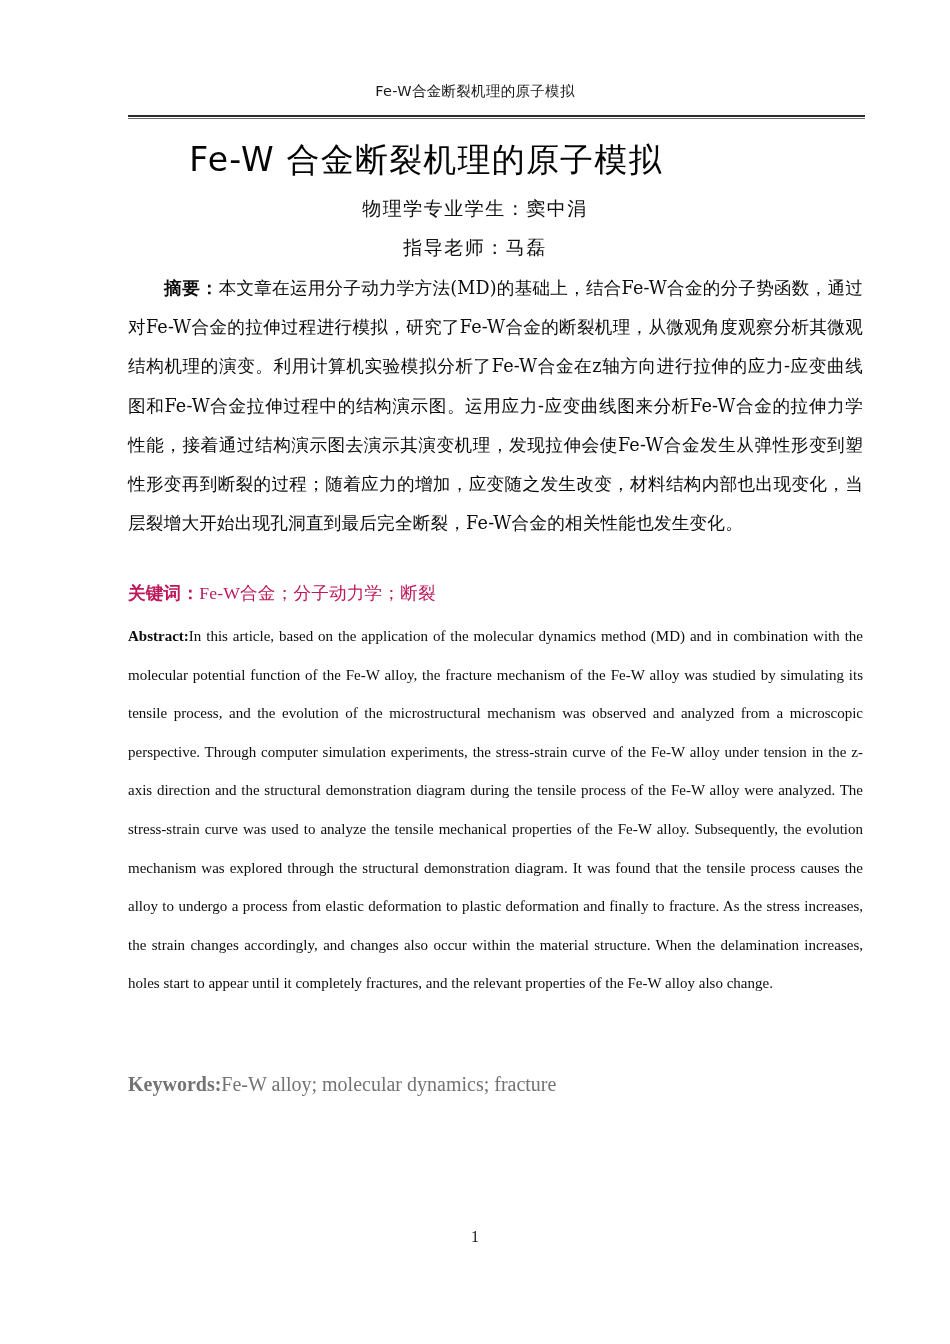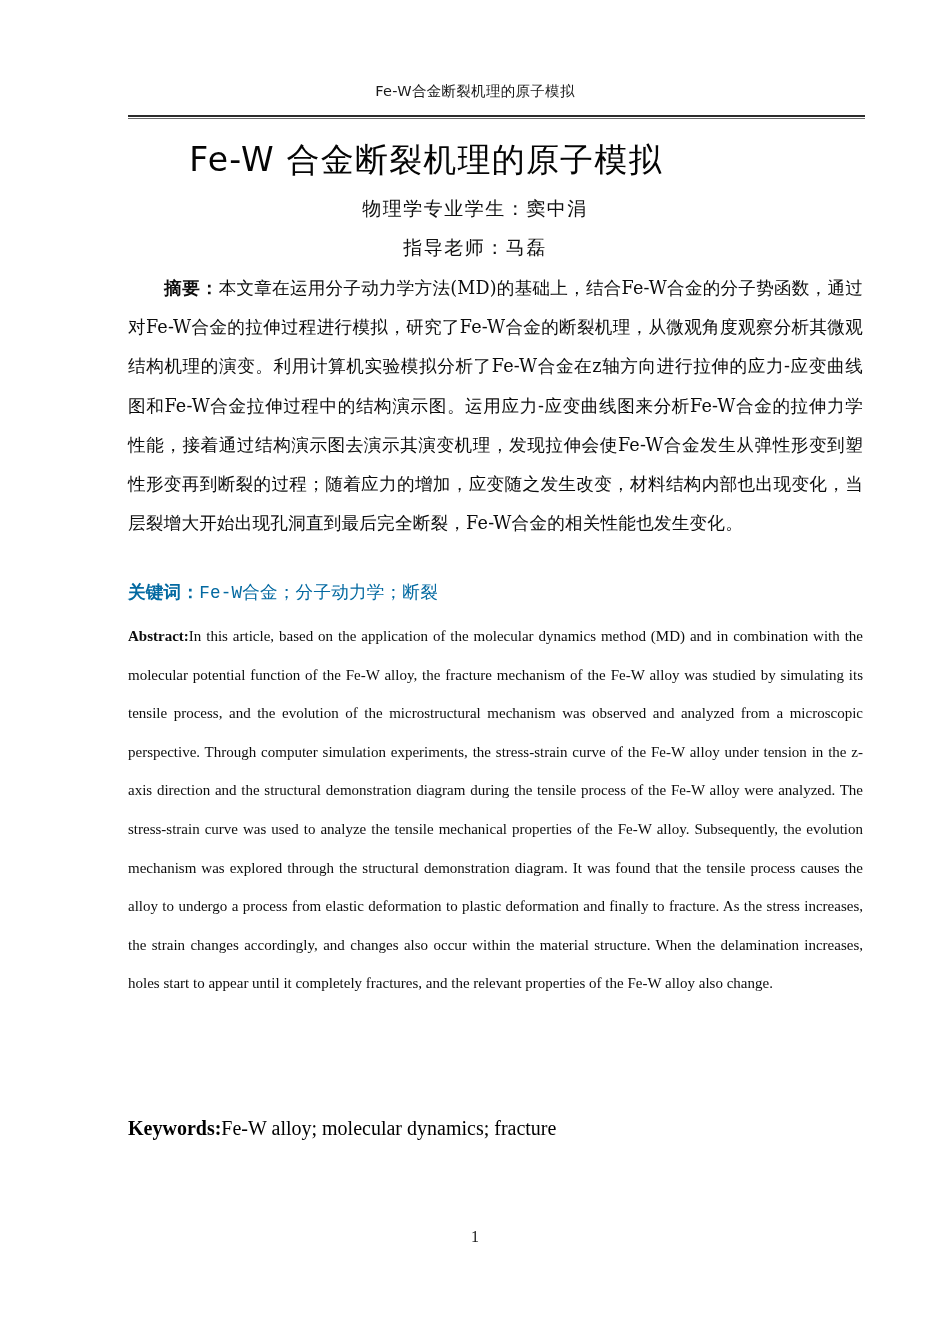--- a/index.html
+++ b/index.html
@@ -103,44 +103,44 @@
     color: #0c0c0c;
   }
   .cn-block .lead {
     font-weight: bold;
     letter-spacing: 0.6px;
     margin-left: 36px;
   }
 
   .cn-keywords {
     top: 578px;
-    font-family: Liberation Mono, monospace;
+    font-family: Liberation Serif, serif;
     font-size: 17.6px;
     line-height: 30px;
     letter-spacing: 0.2px;
-    color: #0369a1;
+    color: #be185d;
   }
   .cn-keywords .lead { font-weight: bold; }
 
   .en-block {
     top: 617px;
     font-family: "Liberation Serif", "DejaVu Serif", serif;
     font-size: 15px;
     line-height: 38.6px;
     text-align: justify;
     color: #0c0c0c;
   }
   .en-block .lead { font-weight: bold; }
 
   .en-keywords {
-    top: 1112px;
+    top: 1068px;
     font-family: "Liberation Serif", "DejaVu Serif", serif;
     font-size: 20px;
     line-height: 32px;
-    color: #000000;
+    color: #737373;
   }
   .en-keywords .lead { font-weight: bold; }
 
   
   .footer {
     position: absolute;
     left: 0;
     top: 1228px;
     width: 950px;
     text-align: center;

